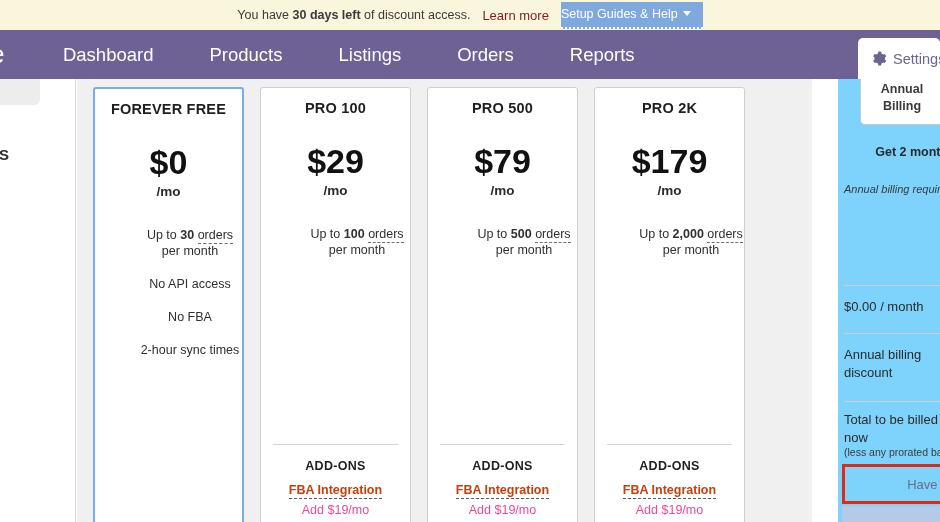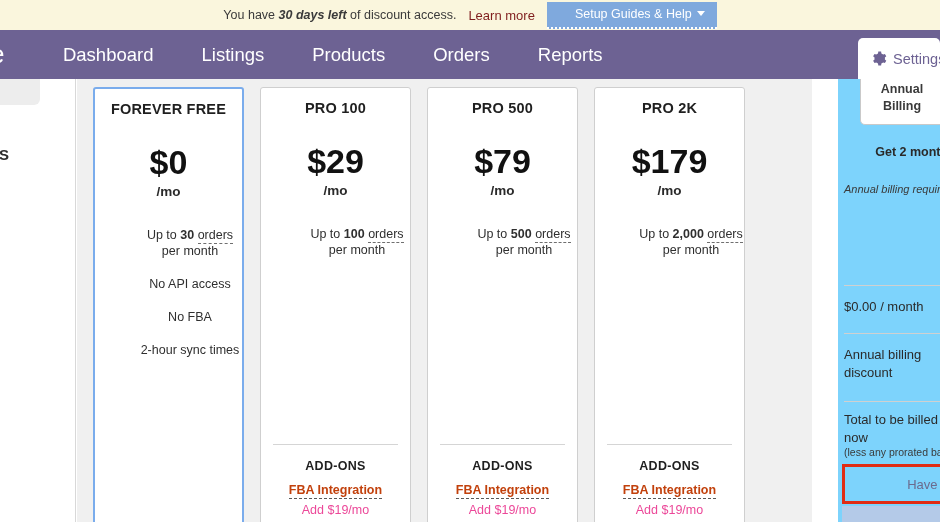--- a/index.html
+++ b/index.html
@@ -17,30 +17,30 @@
   .banner {
     position: absolute; left: 0; top: 0;
     width: 940px; height: 30px;
     background: #faf6dd;
     display: flex; align-items: center; justify-content: center;
     gap: 12px;
     font-size: 12.5px;
     color: #3a3a3a;
     white-space: nowrap;
   }
-  .banner-text strong { font-weight: bold; font-style: italic; }
+  .banner-text strong { font-weight: bold; }
   .banner-link {
     color: #7f1d1d; text-decoration: none; font-size: 13px;
     cursor: pointer;
   }
   .help-btn {
     background: #7fa9dd;
     color: #ffffff;
     font-size: 12.5px;
-    padding: 5px 12px 6px 28px;
+    padding: 5px 12px 6px 0;
     border: none;
     border-bottom: 2px dotted #ffffff;
     cursor: pointer;
     font-family: "Liberation Sans", sans-serif;
     display: flex; align-items: center; gap: 5px;
   }
   .caret-down {
     width: 0; height: 0;
     border-left: 4px solid transparent;
     border-right: 4px solid transparent;
@@ -53,21 +53,21 @@
     position: absolute; left: 0; top: 30px;
     width: 940px; height: 49px;
     background: #6d6293;
     display: flex; align-items: center;
   }
   .brand {
     color: #ffffff; font-size: 26px; font-weight: 400;
     margin-left: -10px; padding-right: 14px;
     letter-spacing: .5px;
   }
-  .nav-items { display: flex; align-items: center; gap: 4px; margin-left: 22px; }
+  .nav-items { display: flex; align-items: center; gap: 12px; margin-left: 22px; }
   .nav-item {
     color: #ffffff; font-size: 18.5px; font-weight: 400;
     padding: 0 22px; cursor: pointer; white-space: nowrap;
     text-decoration: none;
   }
   .settings-tab {
     position: absolute; right: 0; top: 8px;
     height: 41px; width: 82px;
     background: #ffffff;
     border-radius: 5px 5px 0 0;
@@ -266,22 +266,22 @@
     <button class="help-btn">
       <span>Setup Guides &amp; Help</span>
       <span class="caret-down"></span>
     </button>
   </div>
 
   <div class="navbar">
     <div class="brand">e</div>
     <div class="nav-items">
       <a class="nav-item" href="#">Dashboard</a>
+      <a class="nav-item" href="#">Products</a>
       <a class="nav-item" href="#">Listings</a>
-      <a class="nav-item" href="#">Products</a>
       <a class="nav-item" href="#">Orders</a>
       <a class="nav-item" href="#">Reports</a>
     </div>
     <div class="settings-tab">
       <svg class="gear" viewBox="0 0 24 24">
         <path fill="#6d6293" d="M12 8.5a3.5 3.5 0 1 0 0 7 3.5 3.5 0 0 0 0-7zm9.1 3.5c0-.5-.05-1-.13-1.47l2.03-1.58-2-3.46-2.4.96a7.9 7.9 0 0 0-2.54-1.47L15.7 2h-4l-.36 2.98c-.92.33-1.78.83-2.54 1.47l-2.4-.96-2 3.46 2.03 1.58a8.6 8.6 0 0 0 0 2.94L4.4 15.05l2 3.46 2.4-.96c.76.64 1.62 1.14 2.54 1.47L11.7 22h4l.36-2.98a7.9 7.9 0 0 0 2.54-1.47l2.4.96 2-3.46-2.03-1.58c.08-.47.13-.97.13-1.47z"></path>
       </svg>
       <span class="settings-label">Settings</span>
     </div>
   </div>

